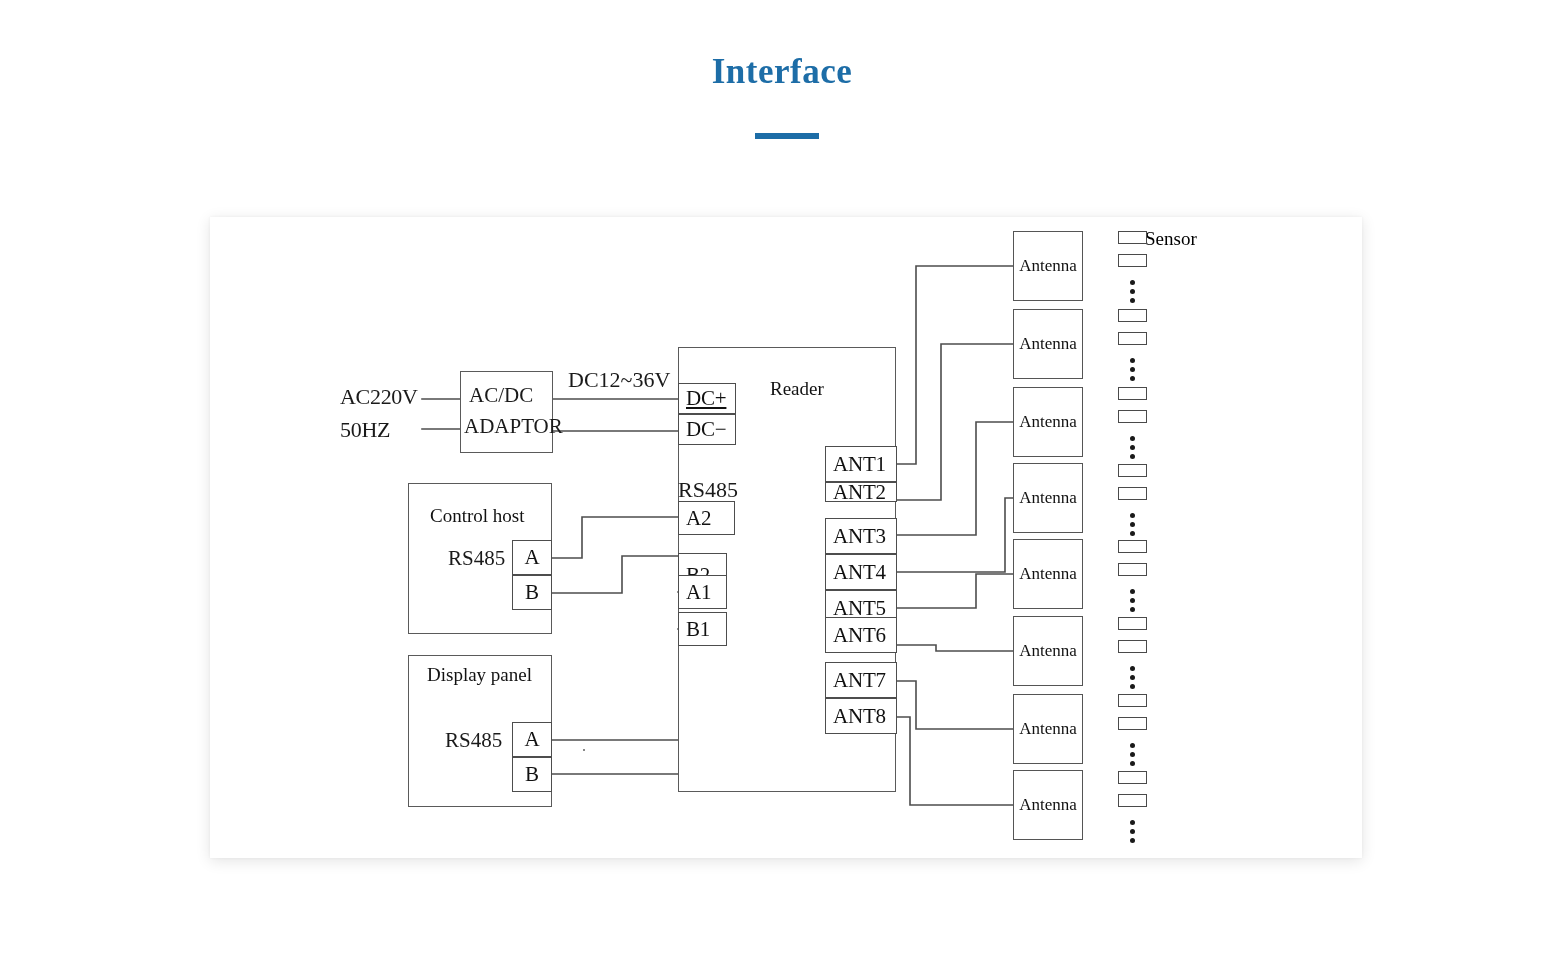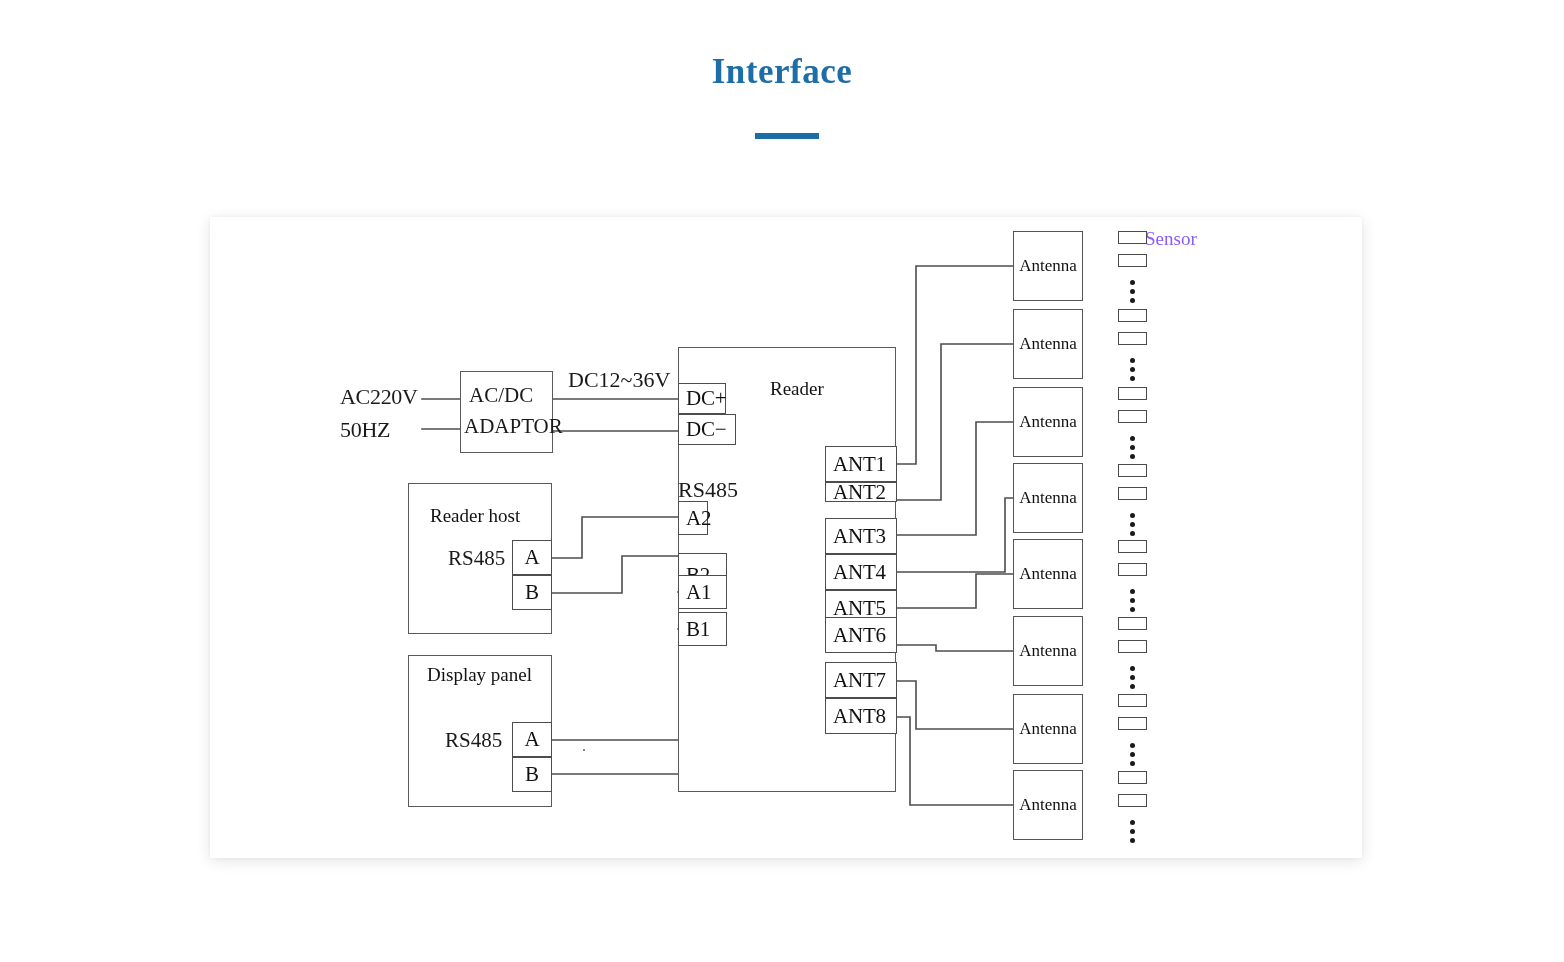--- a/index.html
+++ b/index.html
@@ -126,21 +126,21 @@
   .sensor-dot {
     position: absolute;
     width: 5px;
     height: 5px;
     border-radius: 50%;
     background: #1a1a1a;
   }
   #sensor-label {
     position: absolute;
     font-size: 19px;
-    color: #8b5cf6;
+    color: #000000;
     white-space: nowrap;
   }
   .cond-lbl { font-size: 22px; letter-spacing: -0.3px; text-align: center; }
   .stray-dot {
     position: absolute;
     width: 2px; height: 2px;
     background: #888888;
   }
 </style>
 </head>
@@ -198,41 +198,41 @@
 
       <div class="dbox" style="left:250px; top:154px; width:93px; height:82px;"></div>
       <div class="dlabel" style="left:259px; top:166px; font-size:21px;">AC/DC</div>
       <div class="dlabel" style="left:254px; top:197px; font-size:21px;">ADAPTOR</div>
 
       <div class="dlabel" style="left:358px; top:150px; font-size:22px;">DC12~36V</div>
 
       <div class="dbox" style="left:468px; top:130px; width:218px; height:445px;"></div>
       <div class="boxtitle" style="left:560px; top:161px;">Reader</div>
 
-      <div class="term" style="left:468px; top:166px; width:48px; height:31px;">DC+</div>
+      <div class="term" style="left:468px; top:166px; width:58px; height:31px;text-decoration:underline;">DC+</div>
       <div class="term" style="left:468px; top:197px; width:58px; height:31px;">DC−</div>
 
       <div class="dlabel" style="left:468px; top:260px; font-size:22px;">RS485</div>
 
-      <div class="term" style="left:468px; top:284px; width:30px; height:34px;">A2</div>
+      <div class="term" style="left:468px; top:284px; width:57px; height:34px;">A2</div>
       <div class="term" style="left:468px; top:336px; width:49px; height:44px;">B2</div>
       <div class="term" style="left:468px; top:358px; width:49px; height:34px;">A1</div>
       <div class="term" style="left:468px; top:395px; width:49px; height:34px;">B1</div>
 
       <div class="term" style="left:615px; top:229px; width:72px; height:36px;">ANT1</div>
       <div class="term" style="left:615px; top:265px; width:72px; height:20px;">ANT2</div>
       <div class="term" style="left:615px; top:301px; width:72px; height:36px;">ANT3</div>
       <div class="term" style="left:615px; top:337px; width:72px; height:36px;">ANT4</div>
       <div class="term" style="left:615px; top:373px; width:72px; height:36px;">ANT5</div>
       <div class="term" style="left:615px; top:400px; width:72px; height:36px;">ANT6</div>
       <div class="term" style="left:615px; top:445px; width:72px; height:36px;">ANT7</div>
       <div class="term" style="left:615px; top:481px; width:72px; height:36px;">ANT8</div>
 
       <div class="dbox" style="left:198px; top:266px; width:144px; height:151px;"></div>
-      <div class="boxtitle" style="left:220px; top:288px;">Reader host</div>
+      <div class="boxtitle" style="left:220px; top:288px;">Control host</div>
       <div class="dlabel" style="left:238px; top:329px; font-size:21px;">RS485</div>
       <div class="term center" style="left:302px; top:323px; width:40px; height:35px;">A</div>
       <div class="term center" style="left:302px; top:358px; width:40px; height:35px;">B</div>
 
       <div class="dbox" style="left:198px; top:438px; width:144px; height:152px;"></div>
       <div class="boxtitle" style="left:217px; top:447px;">Display panel</div>
       <div class="dlabel" style="left:235px; top:511px; font-size:21px;">RS485</div>
       <div class="term center" style="left:302px; top:505px; width:40px; height:35px;">A</div>
       <div class="term center" style="left:302px; top:540px; width:40px; height:35px;">B</div>
       <div class="stray-dot" style="left:373px; top:532px;"></div>

